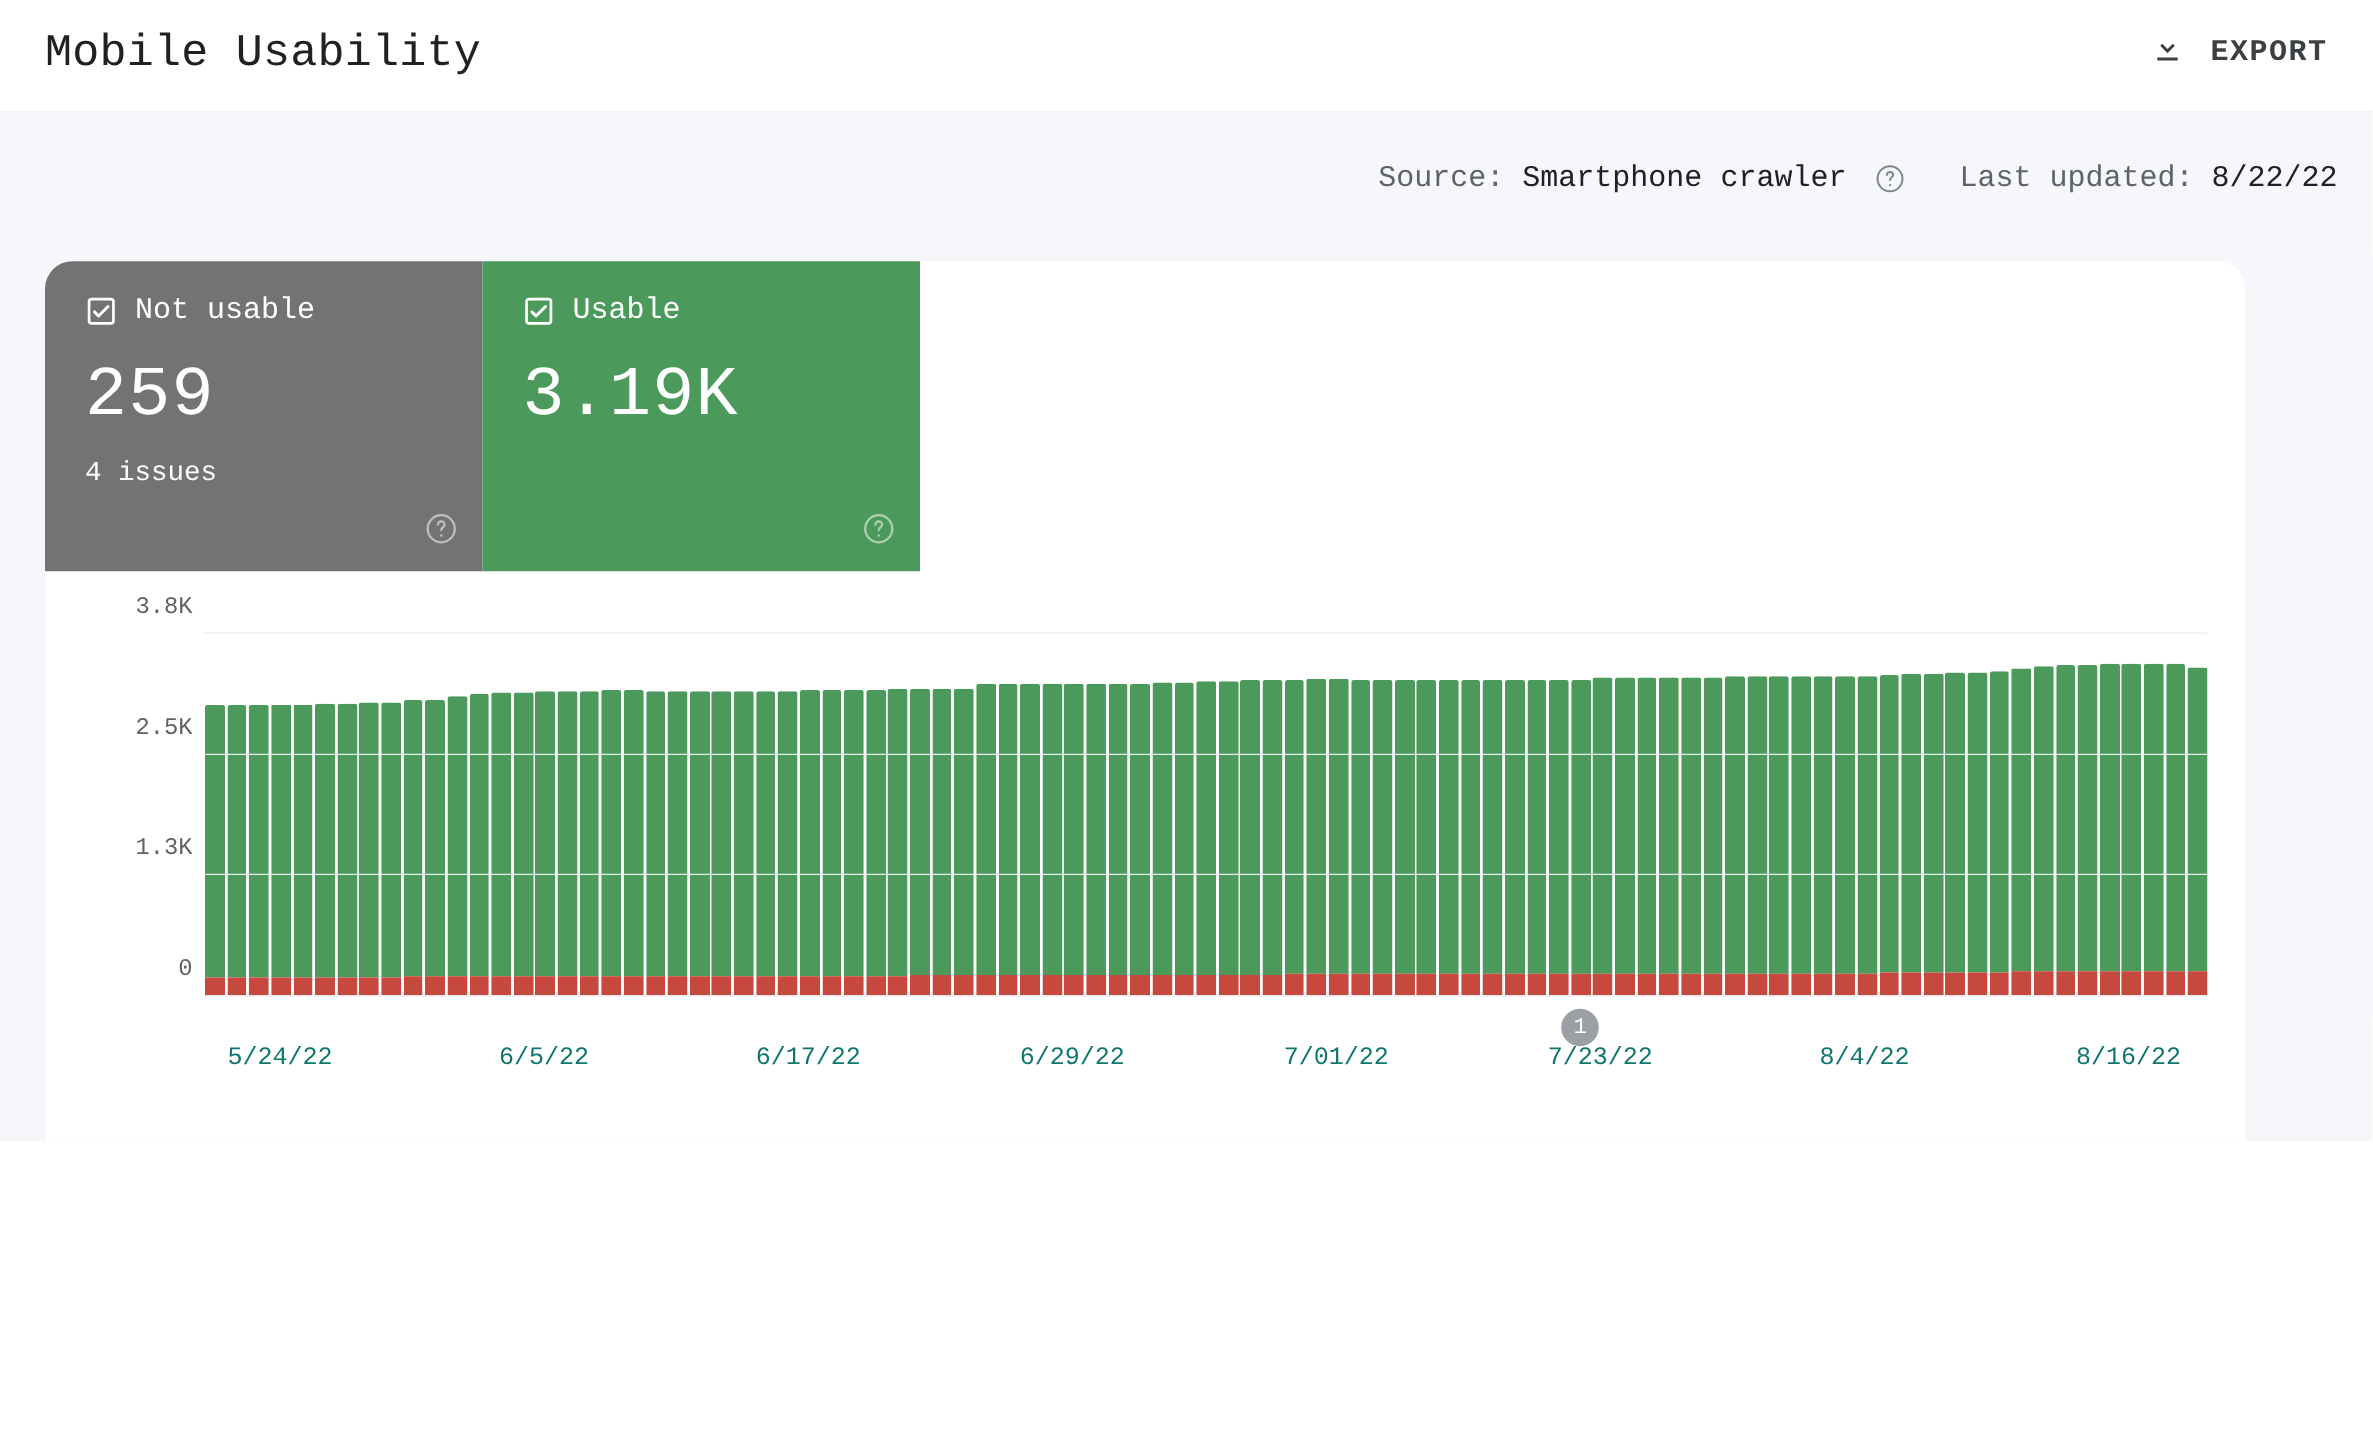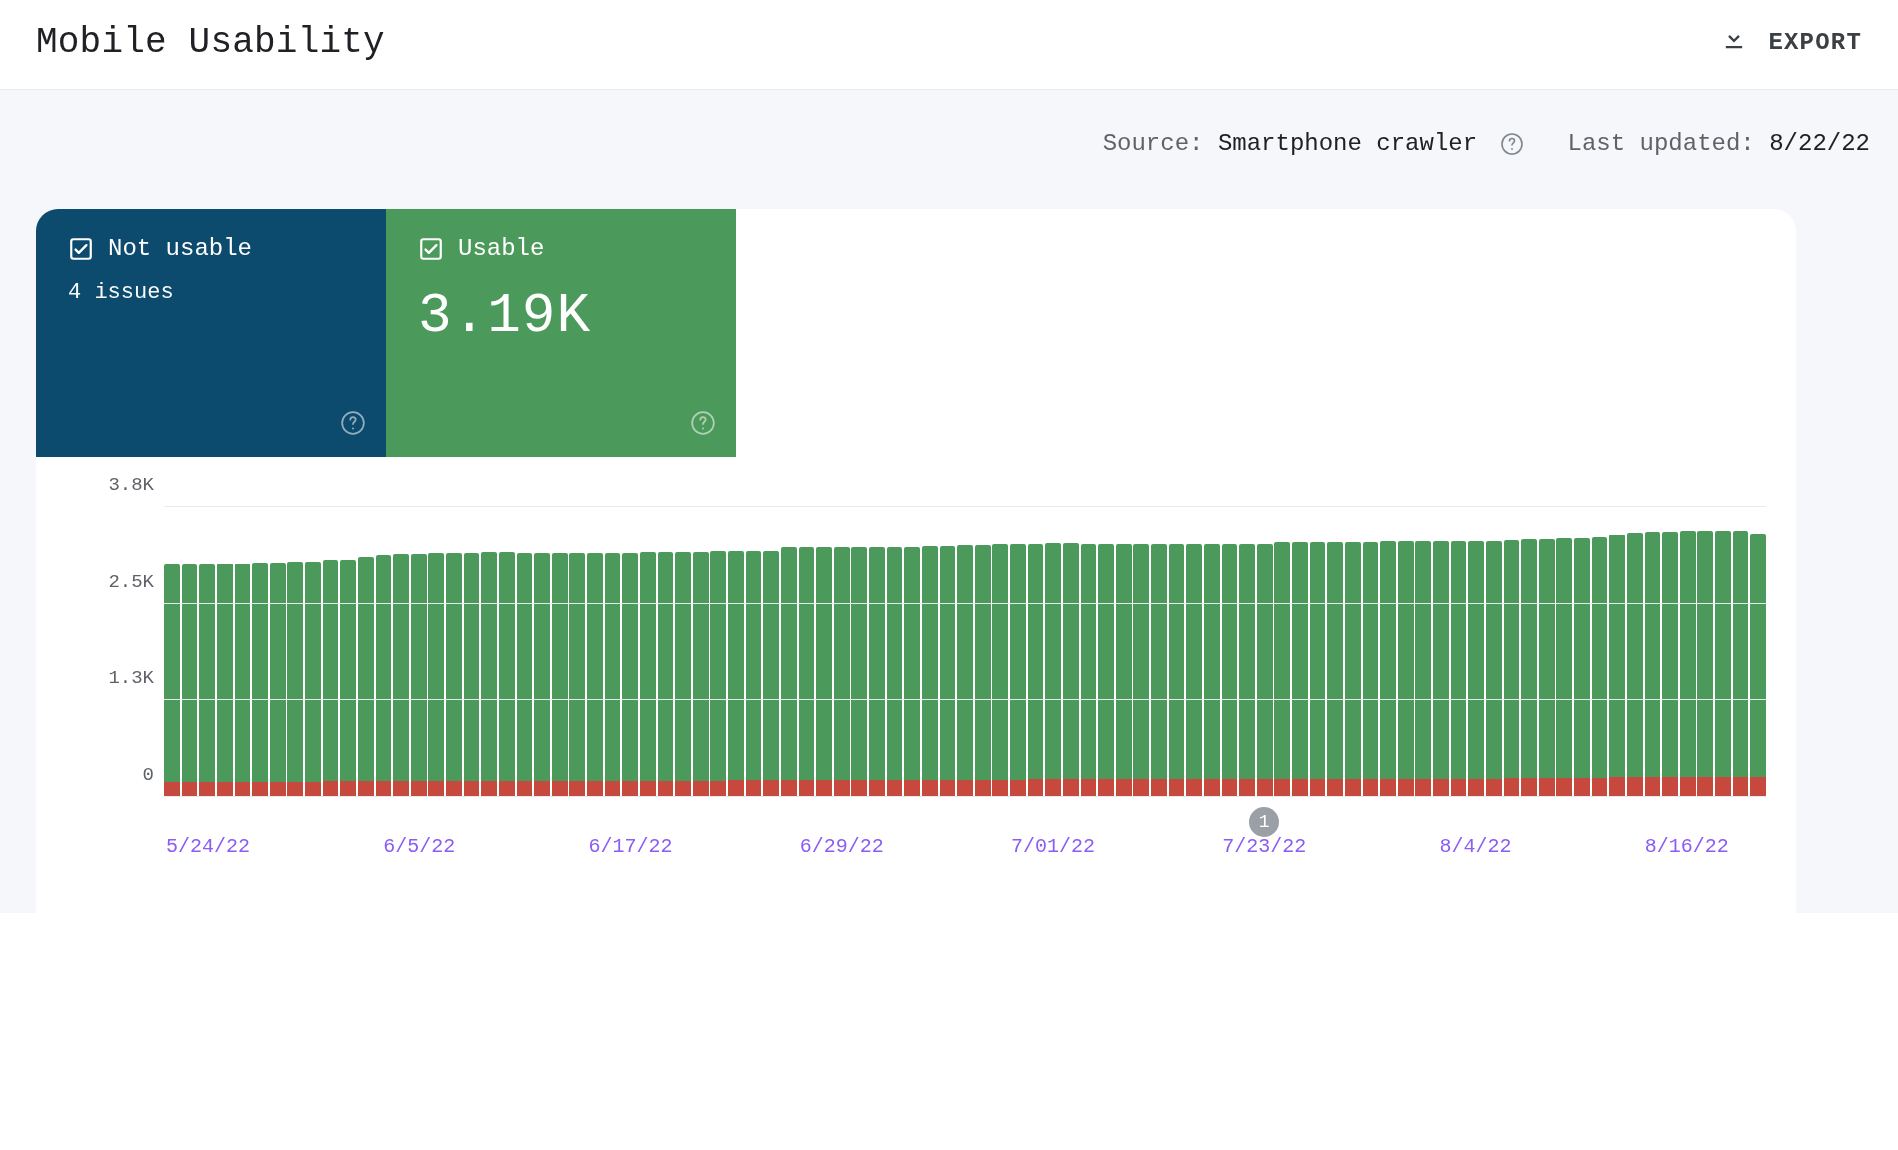--- a/index.html
+++ b/index.html
@@ -69,21 +69,21 @@
   
   .tiles { display: flex; }
   .tile {
     width: 350px;
     height: 248px;
     color: #fff;
     padding: 26px 28px 20px 32px;
     position: relative;
     cursor: pointer;
   }
-  .tile.notusable { background: #0c4a6e; border-top-left-radius: 22px; }
+  .tile.notusable { background: #737373; border-top-left-radius: 22px; }
   .tile.usable    { background: #4c9a5b; }
   .tile-head { display: flex; align-items: center; gap: 14px; font-size: 24px; }
   .tile-head svg.cb { width: 26px; height: 26px; }
   .tile-count { font-size: 56px; font-weight: 400; margin-top: 22px; letter-spacing: 1px; }
   .tile-sub { font-size: 22px; margin-top: 18px; font-weight: 400; opacity: 0.97; }
   .tile .tile-help {
     position: absolute;
     right: 20px;
     bottom: 16px;
     opacity: 0.55;
@@ -163,23 +163,24 @@
 
   .x-axis {
     position: relative;
     margin-left: 60px;
     height: 80px;
   }
   .xtick {
     position: absolute;
     top: 38px;
     font-size: 20px;
-    color: #8b5cf6;
+    color: #0f766e;
     transform: translateX(-50%);
     white-space: nowrap;
+    margin-left: 16px;
   }
 
   svg.help { width: 24px; height: 24px; }
 </style>
 </head>
 <body>
 
 <div class="page">
 
   <div class="header">
@@ -216,20 +217,21 @@
 
     <div class="tiles">
       <div class="tile notusable">
         <div class="tile-head">
           <svg class="cb" viewBox="0 0 24 24">
             <rect x="3" y="3" width="18" height="18" rx="2" fill="none" stroke="#fff" stroke-width="2"></rect>
             <path d="M7 12.5l3 3 7-7" stroke="#fff" stroke-width="2.2" fill="none" stroke-linecap="round" stroke-linejoin="round"></path>
           </svg>
           <span>Not usable</span>
         </div>
+        <div class="tile-count">259</div>
         <div class="tile-sub">4 issues</div>
         <span class="tile-help">
           <svg viewBox="0 0 24 24" fill="none" stroke="#fff" stroke-width="1.6">
             <circle cx="12" cy="12" r="10"></circle>
               <path d="M9.5 9a2.5 2.5 0 015 0c0 1.7-2.5 2-2.5 4" stroke-linecap="round"></path>
               <circle cx="12" cy="17" r="0.9" fill="#fff" stroke="none"></circle>
           </svg>
         </span>
       </div>
       <div class="tile usable">

